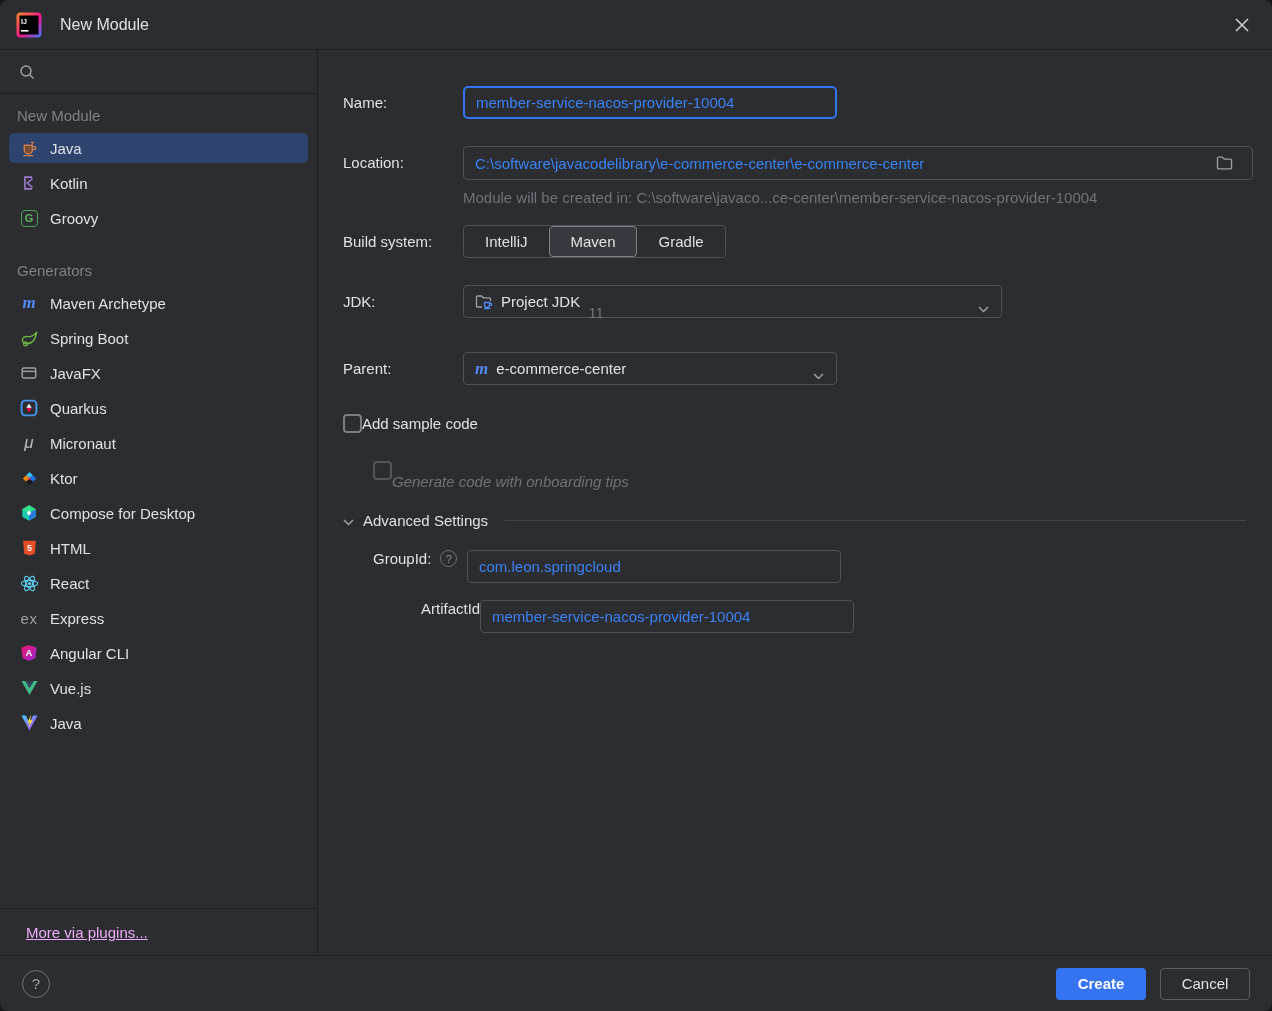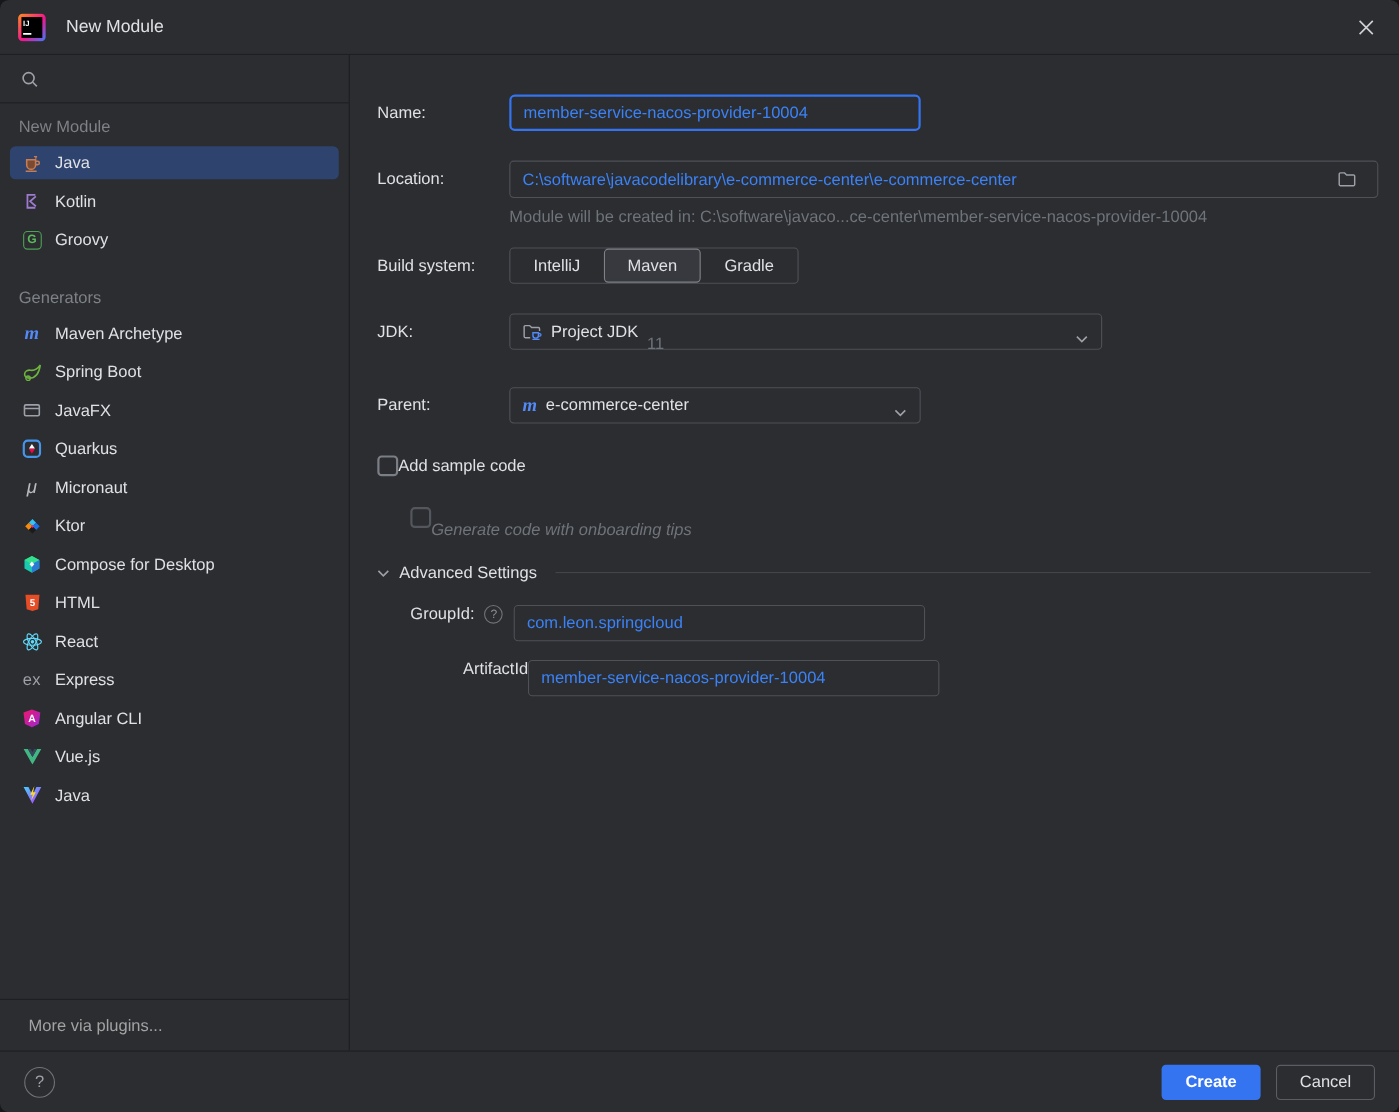--- a/index.html
+++ b/index.html
@@ -37,21 +37,21 @@
   .nav-label { white-space:nowrap; }
   .groovy-badge { width:17px; height:17px; border:1.8px solid #4DA154; border-radius:4px;
                   color:#5CB85C; font-size:11px; font-weight:bold; display:flex;
                   align-items:center; justify-content:center; }
   .maven-letter { color:#548AF7; font-size:17px; font-weight:bold; font-style:italic;
                   font-family:"Liberation Serif", serif; }
   .micronaut-letter { color:#B8BCC2; font-size:17px; font-style:italic; }
   .express-text { color:#9DA0A8; font-size:15px; letter-spacing:0.5px; }
   .plugins-row { flex:none; height:47px; border-top:1px solid #1E1F22; display:flex;
                  align-items:center; padding:0 26px; }
-  .link { color:#a3a3a3; cursor:pointer; }
+  .link { color:#f0abfc; cursor:pointer;text-decoration:underline; }
 
   
   .flabel { position:absolute; left:25px; height:33px; line-height:33px; }
   .finput { position:absolute; background:#2B2D30; border:1px solid #4E5157;
             border-radius:4px; color:#3b82f6; font-family:"Liberation Sans",sans-serif;
             font-size:15px; padding:0 11px; outline:none; }
   .finput.focused { border:2px solid #3574F0; border-radius:5px; }
   .hint { position:absolute; left:145px; top:139px; color:#6F737A; }
 
   .segs { position:absolute; left:145px; top:175px; height:33px; display:flex;

